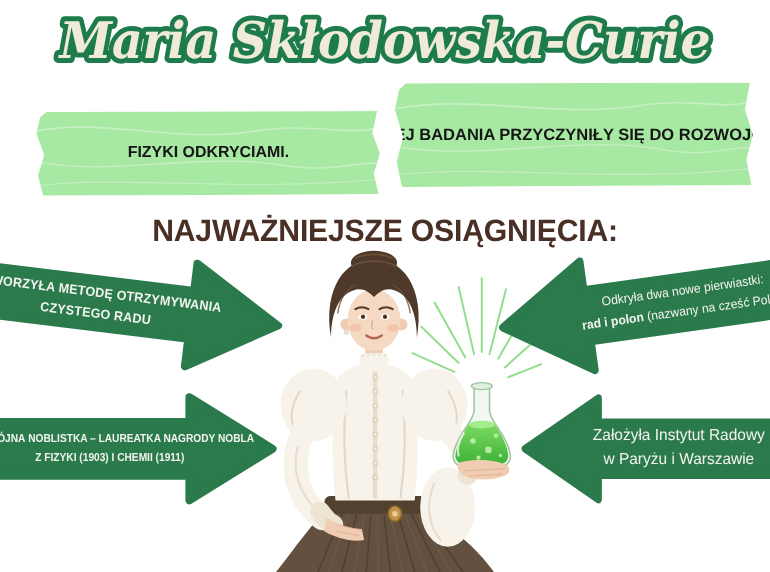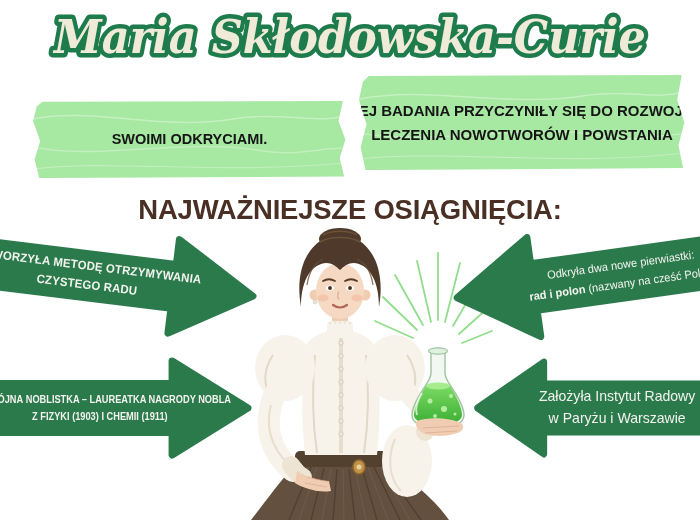--- a/index.html
+++ b/index.html
@@ -58,31 +58,30 @@
   <svg class="title-svg" viewBox="0 0 644 64">
     <text x="322" y="49" text-anchor="middle" font-family="DejaVu Serif, serif" font-style="italic" font-weight="bold" font-size="46" textLength="592" lengthAdjust="spacingAndGlyphs" fill="#f0ead9" stroke="#1e7b4c" stroke-width="9" stroke-linejoin="round" paint-order="stroke">Maria Skłodowska-Curie</text>
   </svg>
 
   <div class="hl-box" id="box-left">
     <svg class="wave" viewBox="0 0 313 77" preserveAspectRatio="none">
       <path d="M0,18 C60,6 130,30 200,18 C250,10 290,24 313,14" stroke="#ffffff" stroke-opacity=".35" fill="none" stroke-width="1.5"></path>
       <path d="M0,46 C70,60 150,36 230,50 C270,56 300,44 313,48" stroke="#ffffff" stroke-opacity=".3" fill="none" stroke-width="1.5"></path>
       <path d="M0,68 C80,58 180,74 313,62" stroke="#ffffff" stroke-opacity=".3" fill="none" stroke-width="1.2"></path>
     </svg>
-    <div class="hl-line"><span class="normal">SWOIMI ODKRYCIAMI.</span></div>
+    <div class="hl-line"><span class="normal">FIZYKI ODKRYCIAMI.</span></div>
   </div>
 
   <div class="hl-box" id="box-right">
     <svg class="wave" viewBox="0 0 326 95" preserveAspectRatio="none">
       <path d="M0,24 C70,10 150,34 230,20 C270,14 300,26 326,16" stroke="#ffffff" stroke-opacity=".35" fill="none" stroke-width="1.5"></path>
       <path d="M0,58 C80,72 170,46 250,62 C290,68 310,56 326,60" stroke="#ffffff" stroke-opacity=".3" fill="none" stroke-width="1.5"></path>
       <path d="M0,84 C90,74 200,92 326,78" stroke="#ffffff" stroke-opacity=".3" fill="none" stroke-width="1.2"></path>
     </svg>
     <div class="hl-line"><span class="normal">JEJ BADANIA PRZYCZYNIŁY SIĘ DO ROZWOJU</span></div>
-    <div class="hl-line"><span class="strong">LECZENIA NOWOTWORÓW</span><span class="normal"> I POWSTANIA</span></div>
   </div>
 
   <div id="heading">NAJWAŻNIEJSZE OSIĄGNIĘCIA:</div>
 
   <div class="arrow" id="arrow-tl">
     <svg viewBox="0 0 270 110" preserveAspectRatio="none">
       <path d="M3,32 L186,32 L186,6 L264,55 L186,104 L186,78 L3,78 Z" fill="#2b7a4c" stroke="#2b7a4c" stroke-width="7" stroke-linejoin="round"></path>
     </svg>
     <div class="atext">
       <div>STWORZYŁA METODĘ OTRZYMYWANIA</div>

